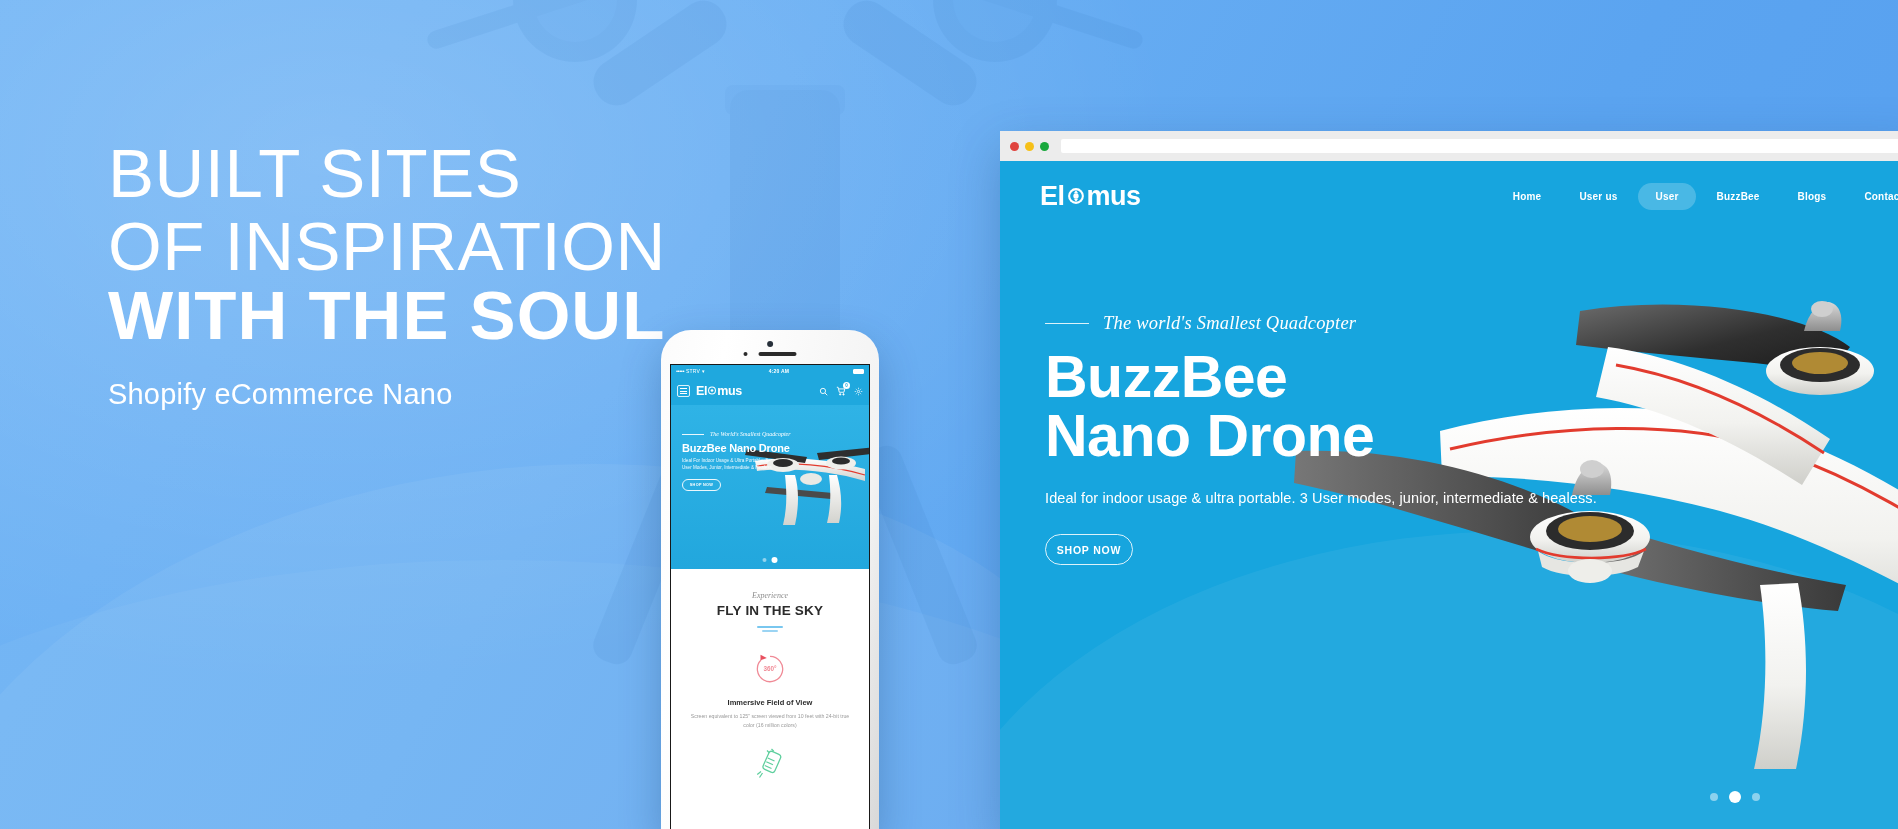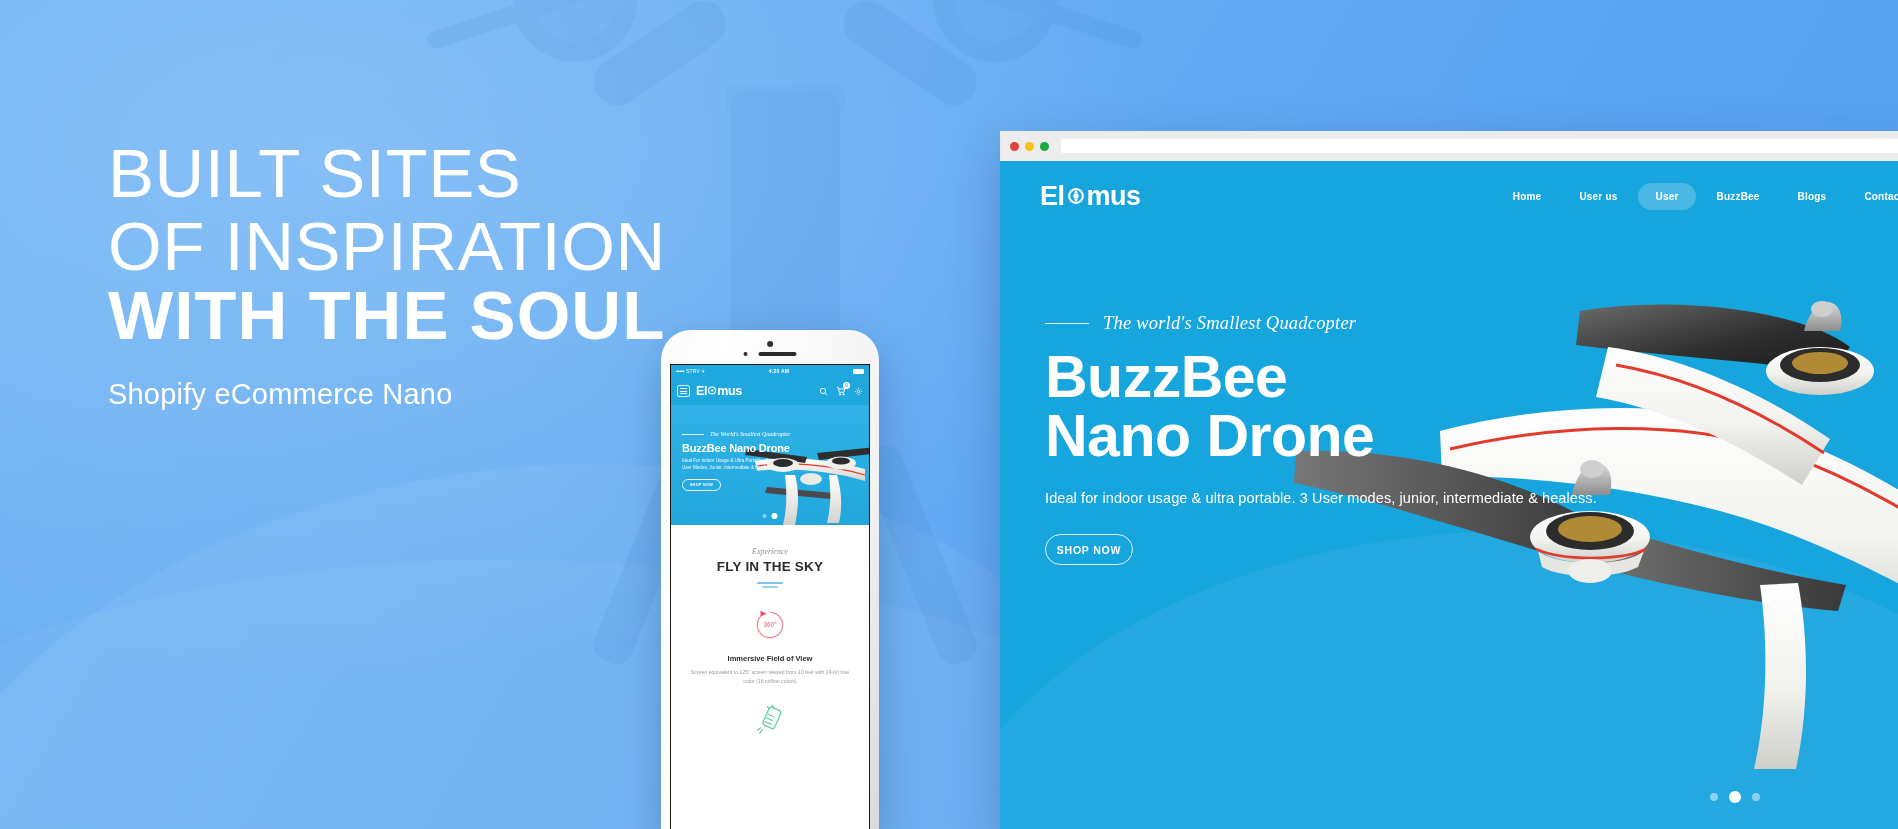--- a/index.html
+++ b/index.html
@@ -145,21 +145,21 @@
   .burger i { display:block; height:1px; background:#fff; }
   .app-logo { font-size:12.5px; font-weight:700; letter-spacing:-.3px; display:flex; align-items:center; }
   .app-icons { margin-left:auto; display:flex; align-items:center; gap:8px; }
   .app-icons svg { display:block; }
   .cart-wrap { position:relative; }
   .cart-badge {
     position:absolute; top:-4px; right:-4px; background:#ffffff; color:#1FA8DE;
     font-size:4.5px; font-weight:700; border-radius:50%; width:7px; height:7px;
     display:flex; align-items:center; justify-content:center;
   }
-  .app-hero { position:relative; height:120px; background:linear-gradient(180deg,#2FB3E6 0%,#22A7DD 100%); overflow:hidden; }
+  .app-hero { position:relative; height:164px; background:linear-gradient(180deg,#2FB3E6 0%,#22A7DD 100%); overflow:hidden; }
   .app-hero-copy { position:relative; z-index:3; padding:26px 0 0 11px; }
   .ah-eyebrow { display:flex; align-items:center; gap:6px; margin-bottom:5px; }
   .ah-eyebrow .rule { width:22px; height:1px; background:rgba(255,255,255,.9); }
   .ah-eyebrow .txt { color:#fff; font-family:"Liberation Serif", serif; font-style:italic; font-size:6px; }
   .ah-title { color:#fff; font-size:11px; font-weight:700; letter-spacing:-.2px; }
   .ah-sub { color:rgba(255,255,255,.92); font-size:4.6px; margin-top:4px; line-height:1.5; width:96px; }
   .ah-btn { margin-top:7px; width:39px; height:12px; border:.8px solid rgba(255,255,255,.9);
             border-radius:7px; color:#fff; font-size:3.8px; font-weight:700; letter-spacing:.3px;
             display:flex; align-items:center; justify-content:center; }
   .app-drone { position:absolute; right:-18px; top:30px; width:150px; height:100px; z-index:2; }

